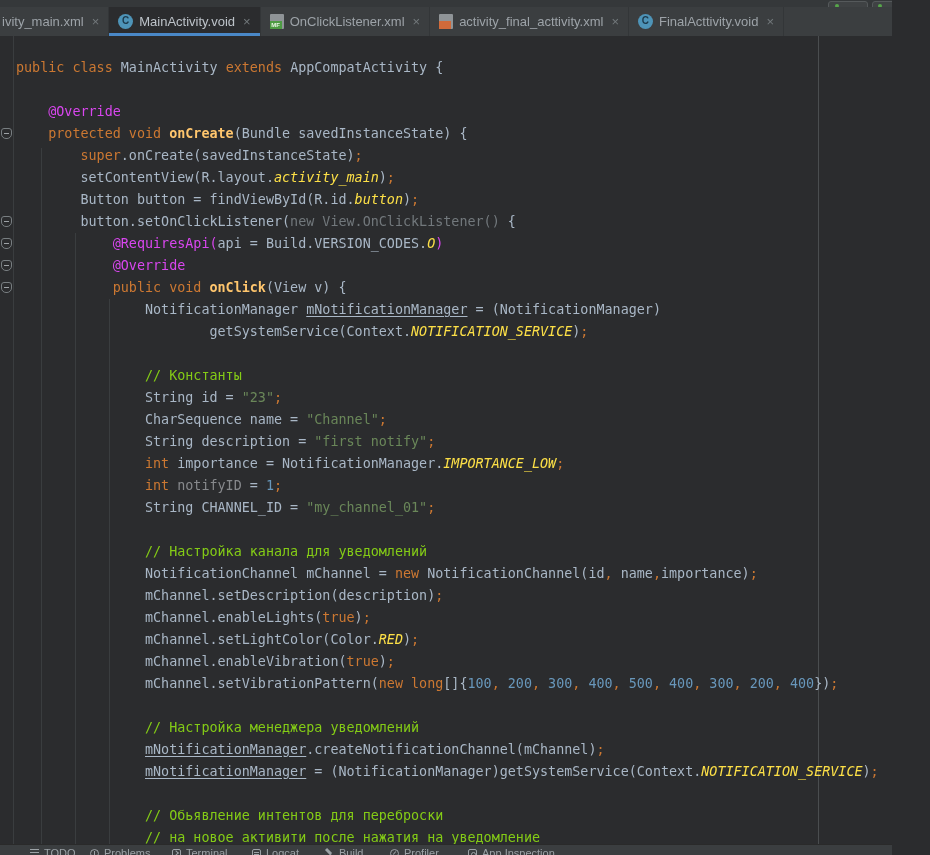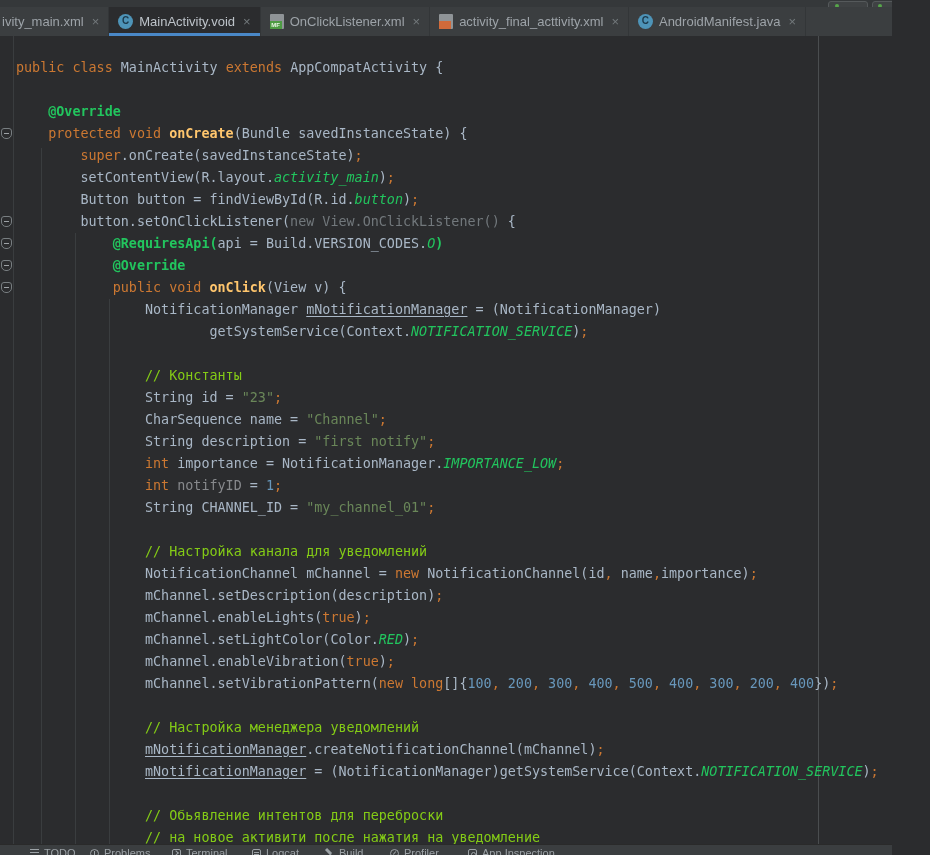--- a/index.html
+++ b/index.html
@@ -42,25 +42,25 @@
   .indent-guide { position:absolute; width:1px; background:#3a3d3f; }
   #margin-guide { position:absolute; top:0; left:818px; width:1px; height:808px; background:#4a4d4f; }
 
   #code { position:absolute; top:21px; left:16px; white-space:pre;
           font-family:"DejaVu Sans Mono","Liberation Mono",monospace;
           font-size:13.4px; line-height:22px; color:#a9b7c6; }
   .code-line { height:22px; }
 
   .tok-d  { color:#a9b7c6; }
   .tok-k  { color:#cc7832; }
-  .tok-a  { color:#22c55e;font-weight:bold; }
+  .tok-a  { color:#d946ef; }
   .tok-s  { color:#6a8759; }
   .tok-n  { color:#6897bb; }
   .tok-c  { color:#84cc16; }
-  .tok-f  { color:#22c55e; font-style:italic; }
+  .tok-f  { color:#fde047; font-style:italic; }
   .tok-m  { color:#ffc66d; font-weight:600; }
   .tok-g  { color:#72787c; }
   .tok-gi { color:#87898c; }
   .tok-p  { color:#cc7832; }
   .tok-u  { color:#a9b7c6; text-decoration:underline; text-underline-offset:2px;text-align:center; }
 
   .fold-marker { position:absolute; left:1px; width:11px; height:11px; border:1px solid #787e81;
                  border-radius:3px 3px 5px 5px; background:#2b2c2e; z-index:2; }
   .fold-marker::after { content:""; position:absolute; left:2px; right:2px; top:4px; height:1px; background:#9da2a6; }
 
@@ -116,21 +116,21 @@
         <span class="tab-label">OnClickListener.xml</span>
         <span class="tab-close">×</span>
       </div>
       <div class="tab">
         <span class="ticon layout-file-icon"></span>
         <span class="tab-label">activity_final_acttivity.xml</span>
         <span class="tab-close">×</span>
       </div>
       <div class="tab">
         <span class="ticon class-icon"></span>
-        <span class="tab-label">AndroidManifest.java</span>
+        <span class="tab-label">FinalActtivity.void</span>
         <span class="tab-close">×</span>
       </div>
     </div>
 
   <div id="editor">
     <div id="gutter-sep"></div>
     <div class="indent-guide" style="left:41px;  top:112px; height:696px;"></div>
     <div class="indent-guide" style="left:75px;  top:197px; height:611px;"></div>
     <div class="indent-guide" style="left:109px; top:263px; height:545px;"></div>
     <div id="margin-guide"></div>

